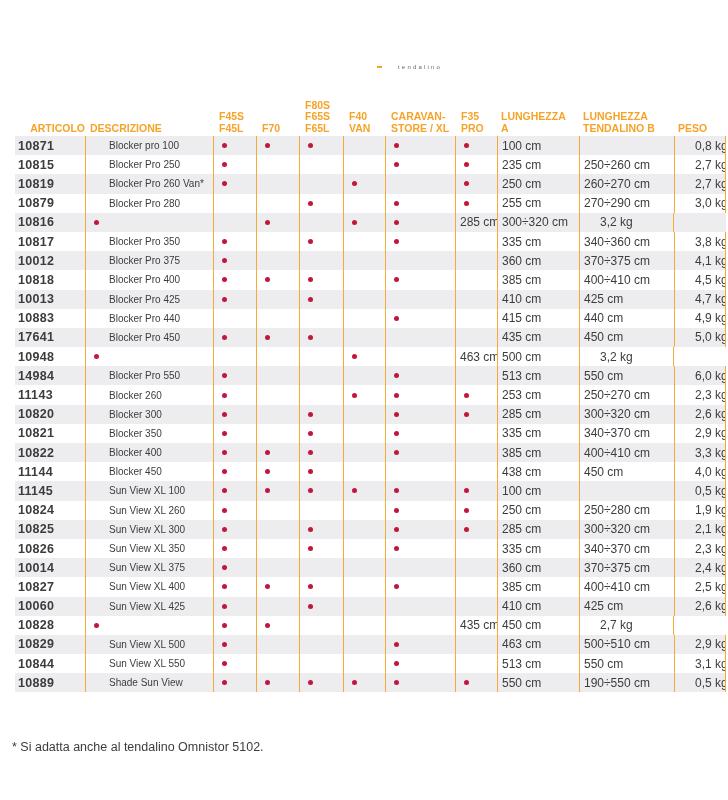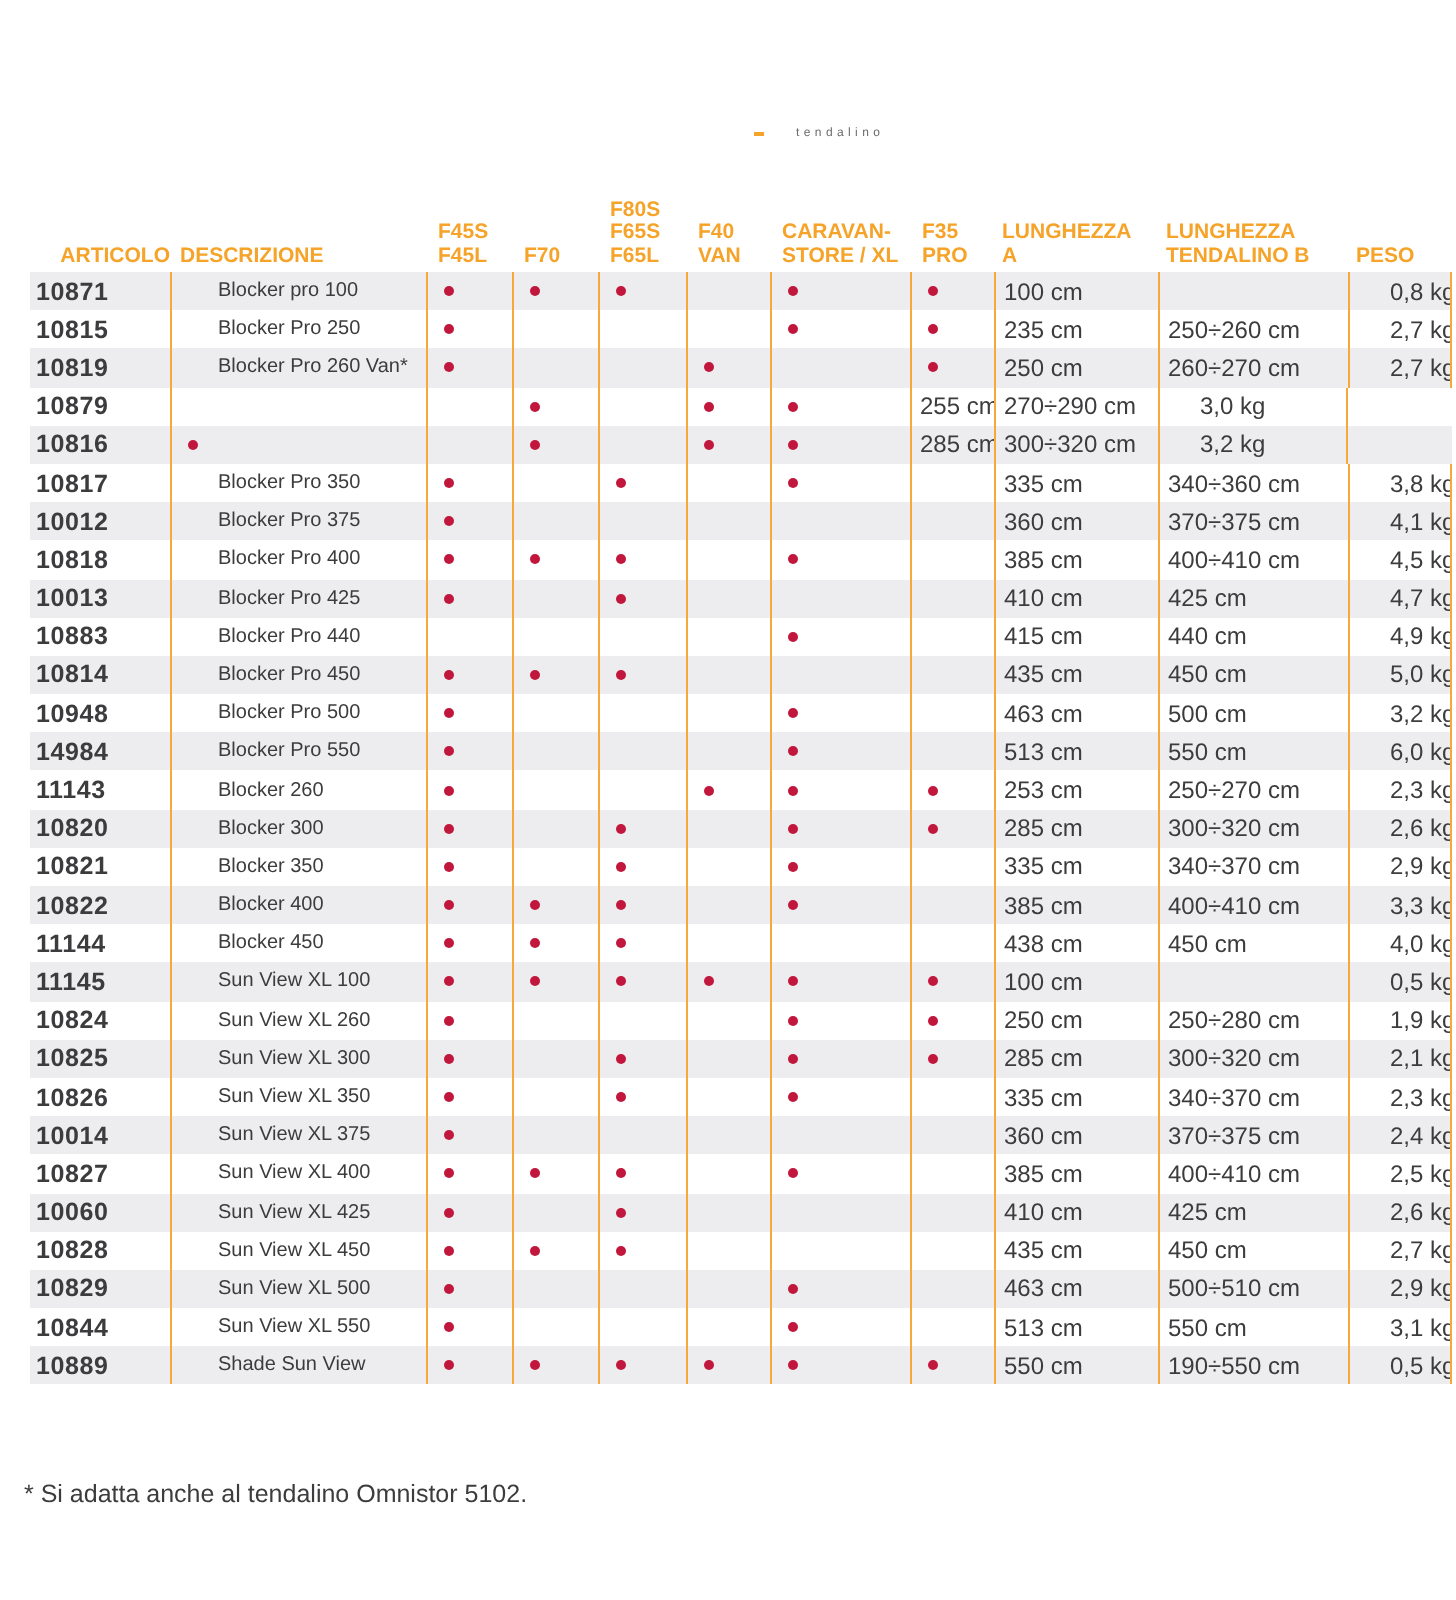--- a/index.html
+++ b/index.html
@@ -143,20 +143,21 @@
         <div class="cell k-cs"></div>
         <div class="cell k-f35">
           <span class="dot"></span>
         </div>
         <div class="cell k-lunghezza_a">250 cm</div>
         <div class="cell k-lunghezza_b">260÷270 cm</div>
         <div class="cell k-peso">2,7 kg</div>
       </div>
       <div class="grid-row row">
         <div class="cell k-articolo">10879</div>
+        <div class="cell k-descrizione">Blocker Pro 280</div>
         <div class="cell k-f45"></div>
         <div class="cell k-f70"></div>
         <div class="cell k-f80">
           <span class="dot"></span>
         </div>
         <div class="cell k-f40"></div>
         <div class="cell k-cs">
           <span class="dot"></span>
         </div>
         <div class="cell k-f35">
@@ -267,41 +268,40 @@
         <div class="cell k-f40"></div>
         <div class="cell k-cs">
           <span class="dot"></span>
         </div>
         <div class="cell k-f35"></div>
         <div class="cell k-lunghezza_a">415 cm</div>
         <div class="cell k-lunghezza_b">440 cm</div>
         <div class="cell k-peso">4,9 kg</div>
       </div>
       <div class="grid-row row">
-        <div class="cell k-articolo">10814</div>
+        <div class="cell k-articolo">17641</div>
         <div class="cell k-descrizione">Blocker Pro 450</div>
         <div class="cell k-f45">
           <span class="dot"></span>
         </div>
         <div class="cell k-f70">
           <span class="dot"></span>
         </div>
         <div class="cell k-f80">
           <span class="dot"></span>
         </div>
         <div class="cell k-f40"></div>
         <div class="cell k-cs"></div>
         <div class="cell k-f35"></div>
         <div class="cell k-lunghezza_a">435 cm</div>
         <div class="cell k-lunghezza_b">450 cm</div>
         <div class="cell k-peso">5,0 kg</div>
       </div>
       <div class="grid-row row">
         <div class="cell k-articolo">10948</div>
-        <div class="cell k-descrizione">Blocker Pro 500</div>
         <div class="cell k-f45">
           <span class="dot"></span>
         </div>
         <div class="cell k-f70"></div>
         <div class="cell k-f80"></div>
         <div class="cell k-f40"></div>
         <div class="cell k-cs">
           <span class="dot"></span>
         </div>
         <div class="cell k-f35"></div>
@@ -559,21 +559,20 @@
         </div>
         <div class="cell k-f40"></div>
         <div class="cell k-cs"></div>
         <div class="cell k-f35"></div>
         <div class="cell k-lunghezza_a">410 cm</div>
         <div class="cell k-lunghezza_b">425 cm</div>
         <div class="cell k-peso">2,6 kg</div>
       </div>
       <div class="grid-row row">
         <div class="cell k-articolo">10828</div>
-        <div class="cell k-descrizione">Sun View XL 450</div>
         <div class="cell k-f45">
           <span class="dot"></span>
         </div>
         <div class="cell k-f70">
           <span class="dot"></span>
         </div>
         <div class="cell k-f80">
           <span class="dot"></span>
         </div>
         <div class="cell k-f40"></div>

